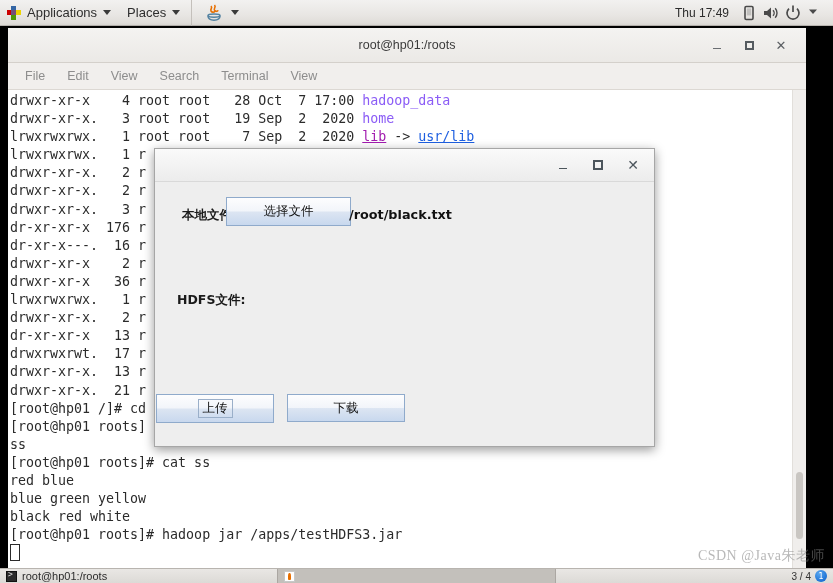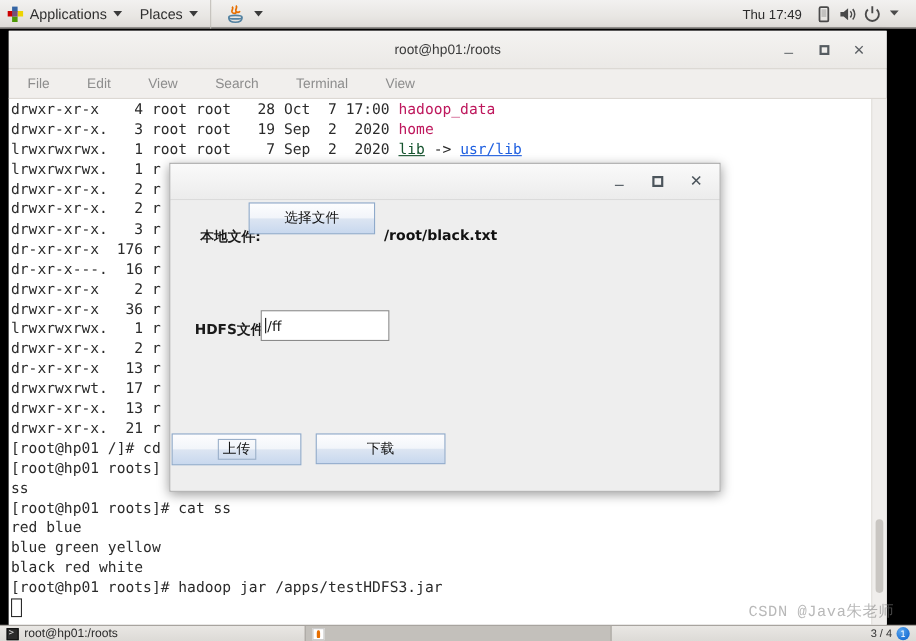--- a/index.html
+++ b/index.html
@@ -129,21 +129,21 @@
   .winbtn .min-bar { width: 8px; height: 1.5px; background: #6a6e72; margin-top: 7px; }
   .winbtn .max-sq { width: 9px; height: 9px; border: 2px solid #555b60; box-sizing: border-box; }
 
   #terminal-menubar {
     height: 26px;
     background: #f1efed;
     border-bottom: 1px solid #dcd8d3;
     display: flex;
     align-items: center;
     padding-left: 8px;
-    gap: 16px;
+    gap: 4px;
     flex: none;
   }
   .menu-item {
     font-size: 12.5px;
     color: #8d8d8d;
     padding: 3px 9px;
     cursor: default;
     white-space: nowrap;
   }
 
@@ -158,22 +158,22 @@
     flex: 1;
     font-family: "DejaVu Sans Mono", "Liberation Mono", monospace;
     font-size: 13.3px;
     line-height: 18.1px;
     color: #2b2b2b;
     white-space: pre;
     padding: 2px 0 0 2px;
     letter-spacing: 0px;
   }
   .tline { height: 18.1px; }
-  .c-dir  { color: #be185d; font-weight: 400; }
-  .c-link { color: #14532d; text-decoration: underline; }
+  .c-dir  { color: #8b5cf6; font-weight: 400; }
+  .c-link { color: #a21caf; text-decoration: underline; }
   .c-tgt  { color: #1e5fe0; text-decoration: underline; }
   .cursor-block {
     display: inline-block;
     width: 8px; height: 15px;
     border: 1px solid #2b2b2b;
     background: #ffffff;
     vertical-align: -3px;
   }
   #terminal-scrollbar {
     width: 13px;
@@ -366,25 +366,25 @@
     background: radial-gradient(circle at 35% 30%, #5aa7ef 0%, #1a6fd4 75%);
     color: #fff;
     font-size: 8px;
     display: flex; align-items: center; justify-content: center;
     font-family: "DejaVu Sans", sans-serif;
   }
 
   
   #watermark {
     position: absolute;
-    right: 20px;
+    right: 8px;
     bottom: 18px;
     font-size: 14px;
     color: rgba(125,125,125,0.55);
-    font-family: Liberation Mono, monospace;
+    font-family: Liberation Serif, serif;
     letter-spacing: 0.5px;
     pointer-events: none;
     white-space: nowrap;
   }
 </style>
 </head>
 <body>
 
 <div id="desktop">
 
@@ -498,30 +498,26 @@
         <span class="dwinbtn">
             <span class="dclose">✕</span>
           </span>
       </div>
     </div>
 
     <div id="dialog-content">
 
       <span class="field-label" style="left:27px; top:25px;">本地文件:</span>
 
-      <span class="swing-button" style="left:71px; top:2px; width:115px; height:29px;">选择文件</span>
+      <span class="swing-button" style="left:71px; top:15px; width:125px; height:29px;">选择文件</span>
 
       <span class="plain-value" style="left:194px; top:25px;">/root/black.txt</span>
 
       <span class="field-label" style="left:22px; top:110px;">HDFS文件:</span>
 
-      <span class="swing-textfield" style="left:82px; top:100px; width:117px; height:28px;">
-        <span class="caret-bar"></span>
-        <span>/ff</span>
-      </span>
 
       <span class="swing-button" style="left:1px; top:212px; width:118px; height:29px;">
         <span class="focus-ring">上传</span>
       </span>
 
       <span class="swing-button" style="left:132px; top:212px; width:118px; height:28px;">下载</span>
     </div>
   </div>
 
   <div id="bottom-panel">

